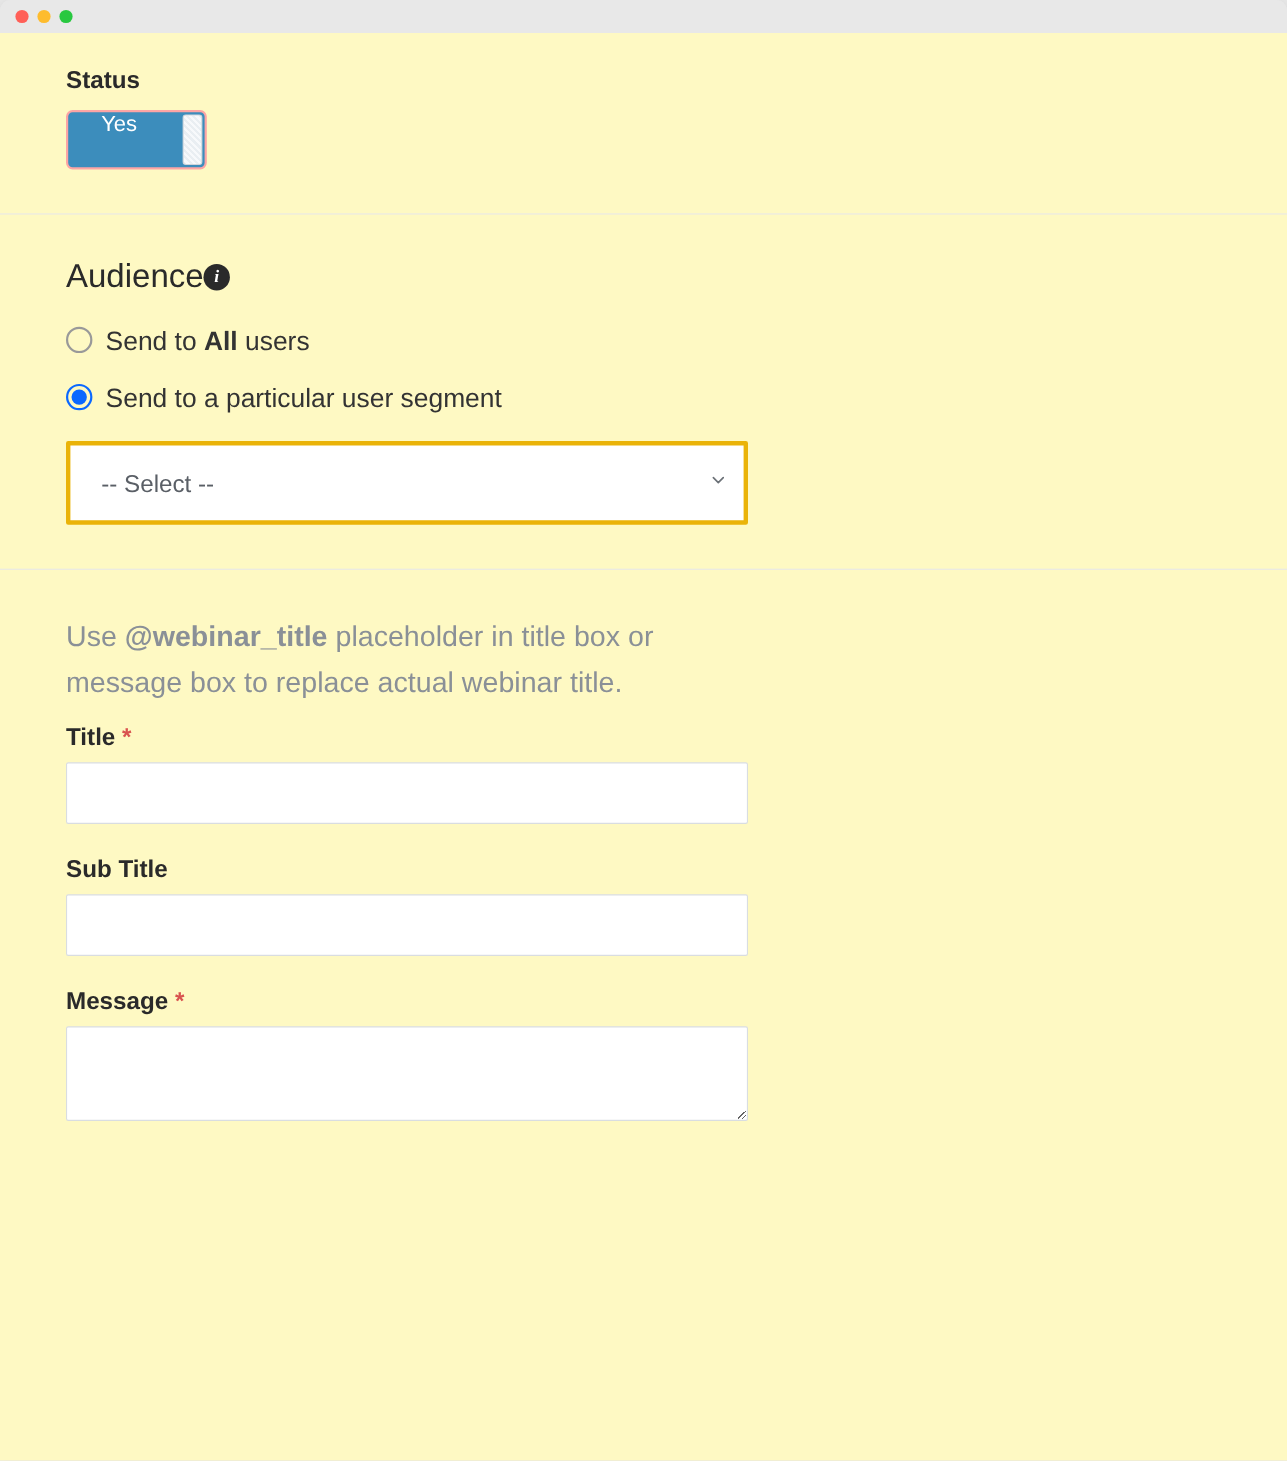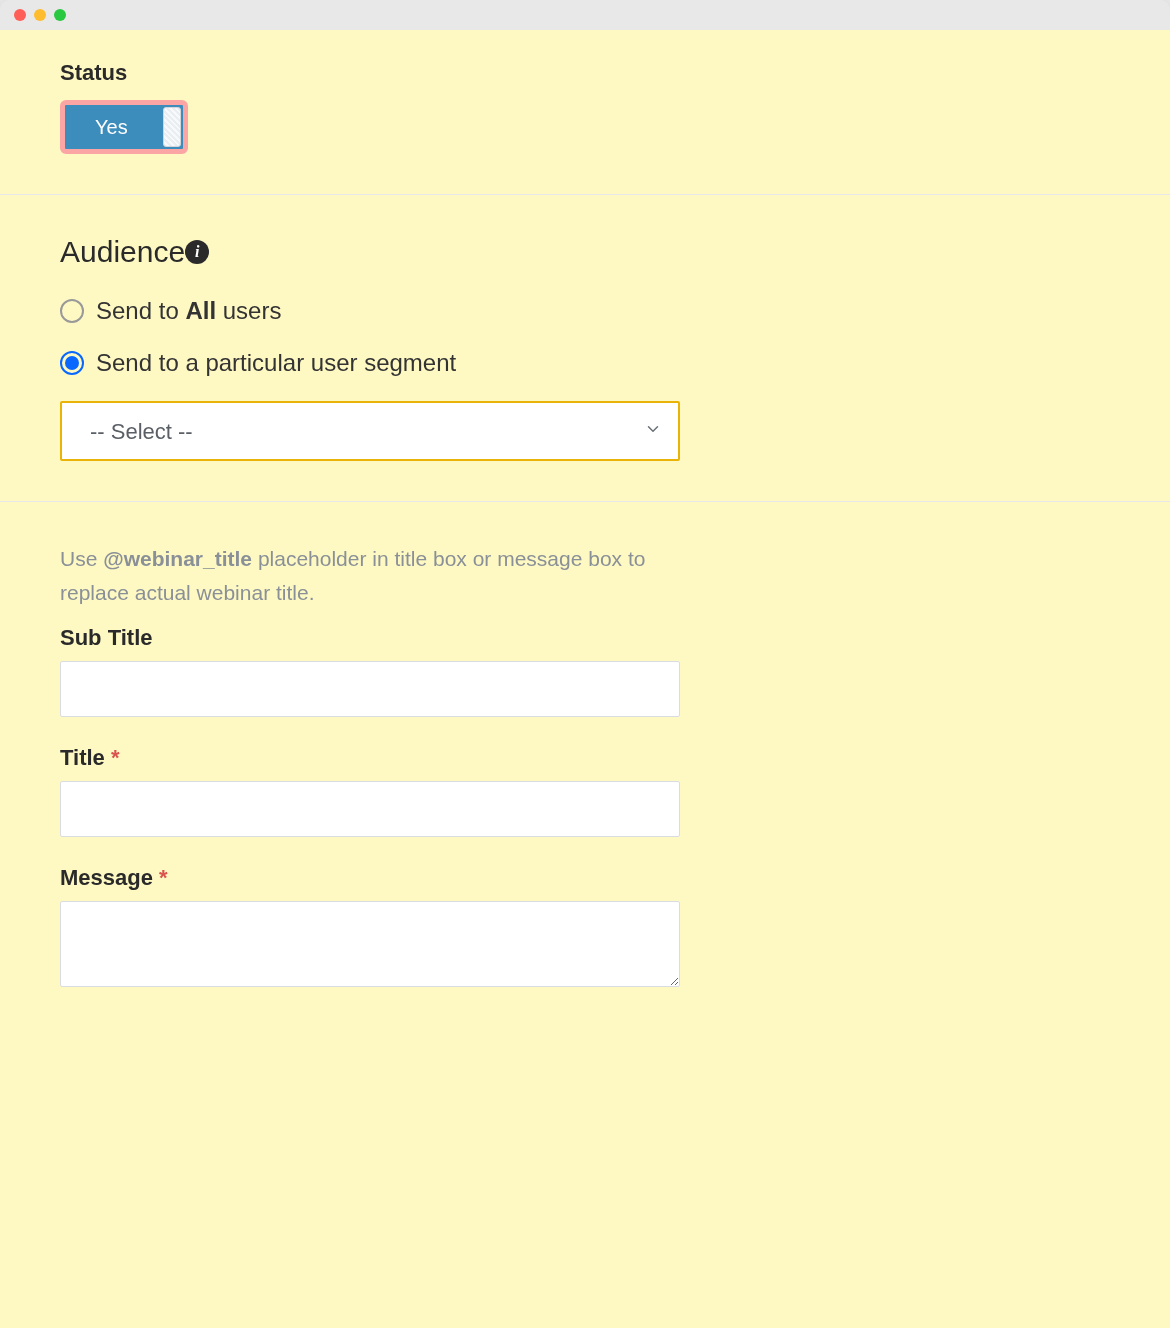--- a/index.html
+++ b/index.html
@@ -59,23 +59,22 @@
       margin-bottom: 28px;
     }
     
     .toggle {
       position: relative;
       width: 128px;
       height: 54px;
       border-radius: 6px;
       background: #3c8dbc;
       cursor: pointer;
-      border: 5px solid #fca5a5;
-      display: flex;
-      align-items: center;
+      border: 2px solid #fca5a5;
+      display: flex;
     }
     .toggle-label {
       color: #ffffff;
       font-size: 20px;
       margin-left: 30px;
     }
     .toggle-handle {
       position: absolute;
       right: 2px;
       top: 2px;
@@ -98,21 +97,21 @@
       justify-content: center;
       font-family: Georgia, serif;
       font-style: italic;
       font-weight: bold;
       font-size: 16px;
       line-height: 1;
     }
     
     .radio-row {
       display: flex;
-      align-items: center;
+      align-items: flex-start;
       gap: 12px;
       margin-bottom: 24px;
       font-size: 24px;
       color: #333;
     }
     .radio {
       width: 24px;
       height: 24px;
       border-radius: 50%;
       border: 2px solid #999;
@@ -133,42 +132,42 @@
     }
     .radio-label { color: #333; }
     .radio-label b { font-weight: 700; }
     
     .select-wrap {
       position: relative;
       width: 620px;
     }
     .select {
       width: 100%;
-      height: 60px;
-      border: 2px solid #eab308;
+      height: 76px;
+      border: 4px solid #eab308;
       border-radius: 2px;
       background: #ffffff;
       padding: 0 48px 0 28px;
       font-size: 22px;
       color: #5a5f66;
       appearance: none;
       -webkit-appearance: none;
       cursor: pointer;
     }
     .select-chevron {
       position: absolute;
       right: 18px;
       top: 50%;
       transform: translateY(-50%);
       pointer-events: none;
       color: #6b7177;
     }
     
     .helper {
-      font-size: 21px;
+      font-size: 26px;
       color: #8a9097;
       line-height: 1.6;
       margin-bottom: 10px;
       max-width: 640px;
     }
     .helper b { font-weight: 700; }
     .field-label {
       font-size: 22px;
       font-weight: 700;
       color: #2a2a2a;
@@ -252,29 +251,29 @@
     </div>
 
     <hr class="divider">
 
     <div class="section">
       <p class="helper">
         <span>Use </span><b>@webinar_title</b><span> placeholder in title box or message box to replace actual webinar title.</span>
       </p>
 
       <div class="field-block">
-        <div class="field-label">Sub Title</div>
-        <input type="text" class="text-input" value="" style="">
-      </div>
-
-      <div class="field-block">
         <div class="field-label">
           <span>Title</span>
           <span class="req">*</span>
         </div>
+        <input type="text" class="text-input" value="" style="">
+      </div>
+
+      <div class="field-block">
+        <div class="field-label">Sub Title</div>
         <input type="text" class="text-input" value="" style="">
       </div>
 
       <div class="field-block">
         <div class="field-label">
           <span>Message</span>
           <span class="req">*</span>
         </div>
         <textarea class="textarea" value="" style=""></textarea>
       </div>

